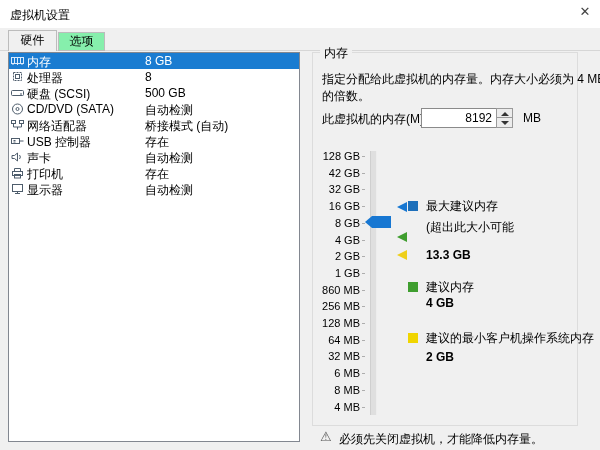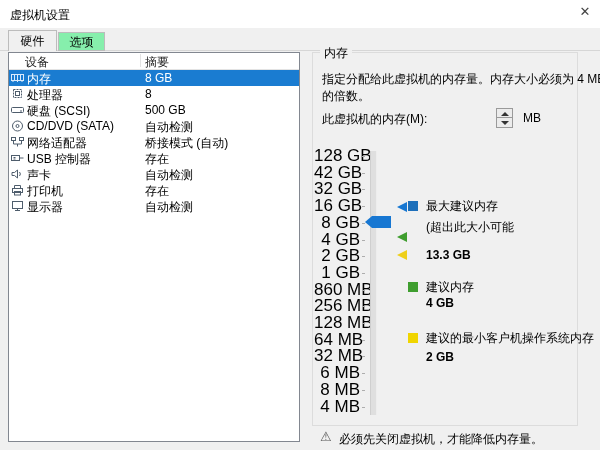--- a/index.html
+++ b/index.html
@@ -3,21 +3,21 @@
 <meta charset="utf-8">
 <style>
   html,body{margin:0;padding:0;}
   .screen{position:relative;width:600px;height:450px;background:#ffffff;
     font-family:"Liberation Sans",sans-serif;font-size:12px;color:#000;overflow:hidden;}
   .dialog-bg{position:absolute;left:0;top:28px;width:600px;height:422px;background:#f0f0f0;}
   .title{position:absolute;left:10px;top:7px;color:#000;}
   .close-btn{position:absolute;left:575px;top:3px;width:20px;height:18px;text-align:center;
     line-height:18px;color:#444;font-size:13px;}
   .tabline{position:absolute;left:0;top:50px;width:600px;height:1px;background:#d6d6d6;}
-  .tab{position:absolute;text-align:center;box-sizing:border-box;border:1px solid #bcbcbc;}
+  .tab{position:absolute;text-align:center;box-sizing:border-box;border:1px solid #bcbcbc;font-family:Liberation Mono, monospace;}
   .tab.active{left:8px;top:30px;width:49px;height:21px;line-height:20px;background:#f0f0f0;border-bottom:none;z-index:2;}
   .tab.inactive{left:58px;top:32px;width:47px;height:19px;line-height:18px;background:#86efac;}
 
   
   .list{position:absolute;left:8px;top:52px;width:292px;height:390px;background:#fff;
     border:1px solid #828790;box-sizing:border-box;}
   .list-header{position:relative;height:16px;border-bottom:1px solid #e3e3e3;color:#222;}
   .hdr-dev{position:absolute;left:16px;top:1px;}
   .hdr-sum{position:absolute;left:136px;top:1px;}
   .hdr-div{position:absolute;left:131px;top:1px;width:1px;height:13px;background:#e3e3e3;}
@@ -41,21 +41,21 @@
   .spinner{position:absolute;left:496px;top:108px;width:17px;height:20px;}
   .spin-btn{position:absolute;left:0;width:17px;height:10px;box-sizing:border-box;
     border:1px solid #9a9a9a;background:#ececec;}
   .spin-up{top:0;} .spin-down{top:10px;border-top:none;}
   .spin-arrow{position:absolute;left:4px;width:0;height:0;border-style:solid;}
   .spin-up .spin-arrow{top:3px;border-width:0 4px 4px 4px;border-color:transparent transparent #333 transparent;}
   .spin-down .spin-arrow{top:3px;border-width:4px 4px 0 4px;border-color:#333 transparent transparent transparent;}
   .mem-unit{position:absolute;left:523px;top:111px;}
 
   
-  .scale-label{position:absolute;left:314px;width:46px;text-align:right;font-size:17px;
+  .scale-label{position:absolute;left:314px;width:46px;text-align:right;font-size:11px;
     height:14px;line-height:14px;white-space:nowrap;}
   .tick{position:absolute;left:362px;width:3px;height:1px;background:#adadad;}
   .track{position:absolute;left:370px;top:151px;width:7px;height:264px;
     background:#dfdfdf;border-left:1px solid #cfcfcf;border-right:1px solid #ededed;box-sizing:border-box;}
   .thumb{position:absolute;left:365px;top:216px;width:26px;height:12px;background:#1777d2;
     clip-path:polygon(0 50%,27% 0,100% 0,100% 100%,27% 100%);}
   .marker{position:absolute;left:397px;width:0;height:0;border-style:solid;
     border-width:5px 10px 5px 0;border-color:transparent;}
   .m-blue{top:202px;border-right-color:#1777d2;}
   .m-green{top:232px;border-right-color:#3f9e2f;}
@@ -78,25 +78,20 @@
 <div class="screen">
   <span class="title">虚拟机设置</span>
   <div class="close-btn">✕</div>
 
   <div class="dialog-bg"></div>
   <div class="tabline"></div>
   <div class="tab active">硬件</div>
   <div class="tab inactive">选项</div>
 
   <div class="list">
-    <div class="list-header">
-      <span class="hdr-dev">设备</span>
-      <div class="hdr-div"></div>
-      <span class="hdr-sum">摘要</span>
-    </div>
 
     <div class="row selected">
       <svg class="dev-icon" viewBox="0 0 13 12" fill="none" stroke="currentColor" stroke-width="1">
           <rect x="0.5" y="2.5" width="12" height="6"></rect>
           <line x1="3.5" y1="2.5" x2="3.5" y2="8.5"></line>
           <line x1="6.5" y1="2.5" x2="6.5" y2="8.5"></line>
           <line x1="9.5" y1="2.5" x2="9.5" y2="8.5"></line>
           <line x1="2" y1="10" x2="2" y2="8.5"></line>
           <line x1="6.5" y1="10" x2="6.5" y2="8.5"></line>
           <line x1="11" y1="10" x2="11" y2="8.5"></line>
@@ -174,20 +169,21 @@
       <span class="sum">自动检测</span>
     </div>
   </div>
 
   <div class="groupbox"></div>
   <span class="group-title">内存</span>
   <span class="desc1">指定分配给此虚拟机的内存量。内存大小必须为 4 MB</span>
   <span class="desc2">的倍数。</span>
 
   <span class="mem-label">此虚拟机的内存(M):</span>
+  <input class="mem-input" value="8192" style="">
   <div class="spinner">
     <div class="spin-btn spin-up">
         <div class="spin-arrow"></div>
       </div>
     <div class="spin-btn spin-down">
         <div class="spin-arrow"></div>
       </div>
   </div>
   <span class="mem-unit">MB</span>
 

